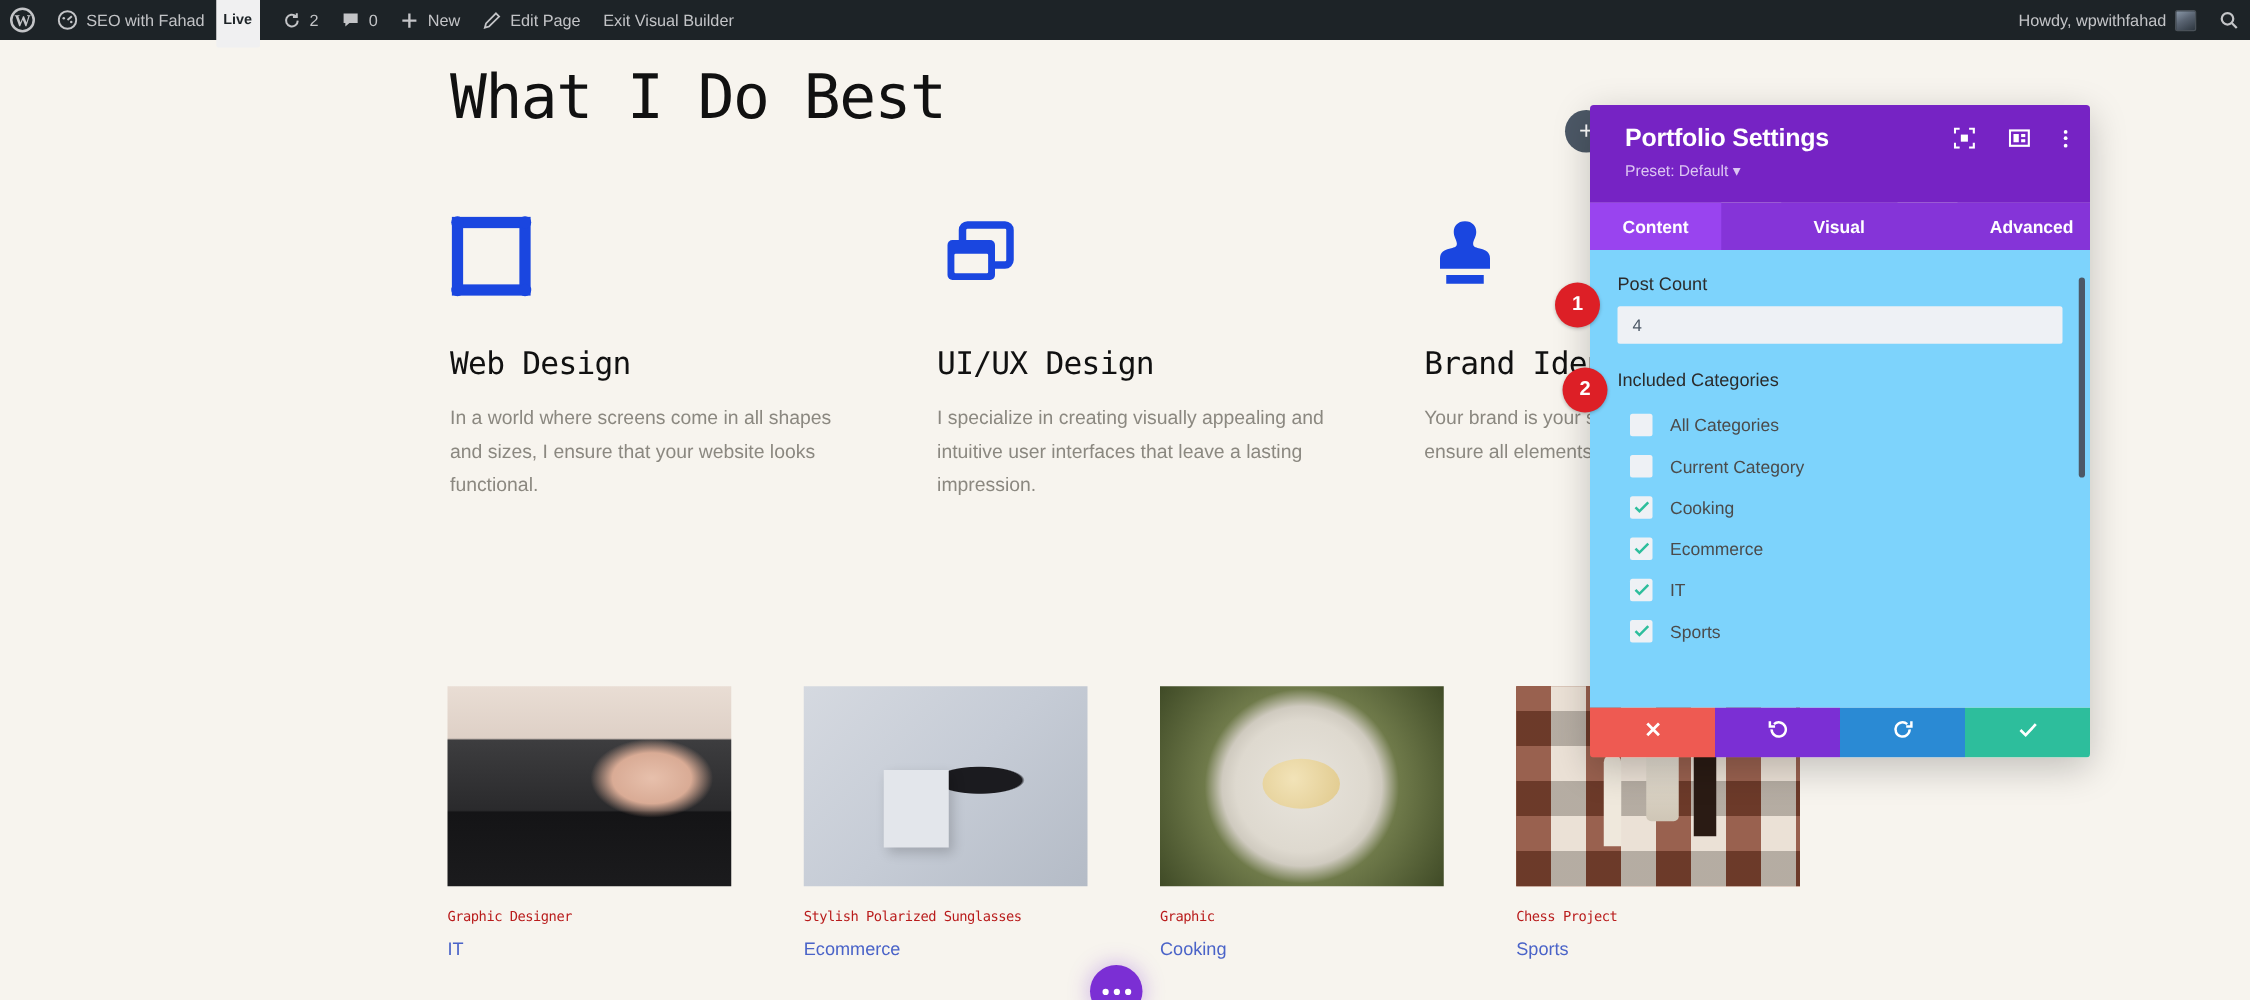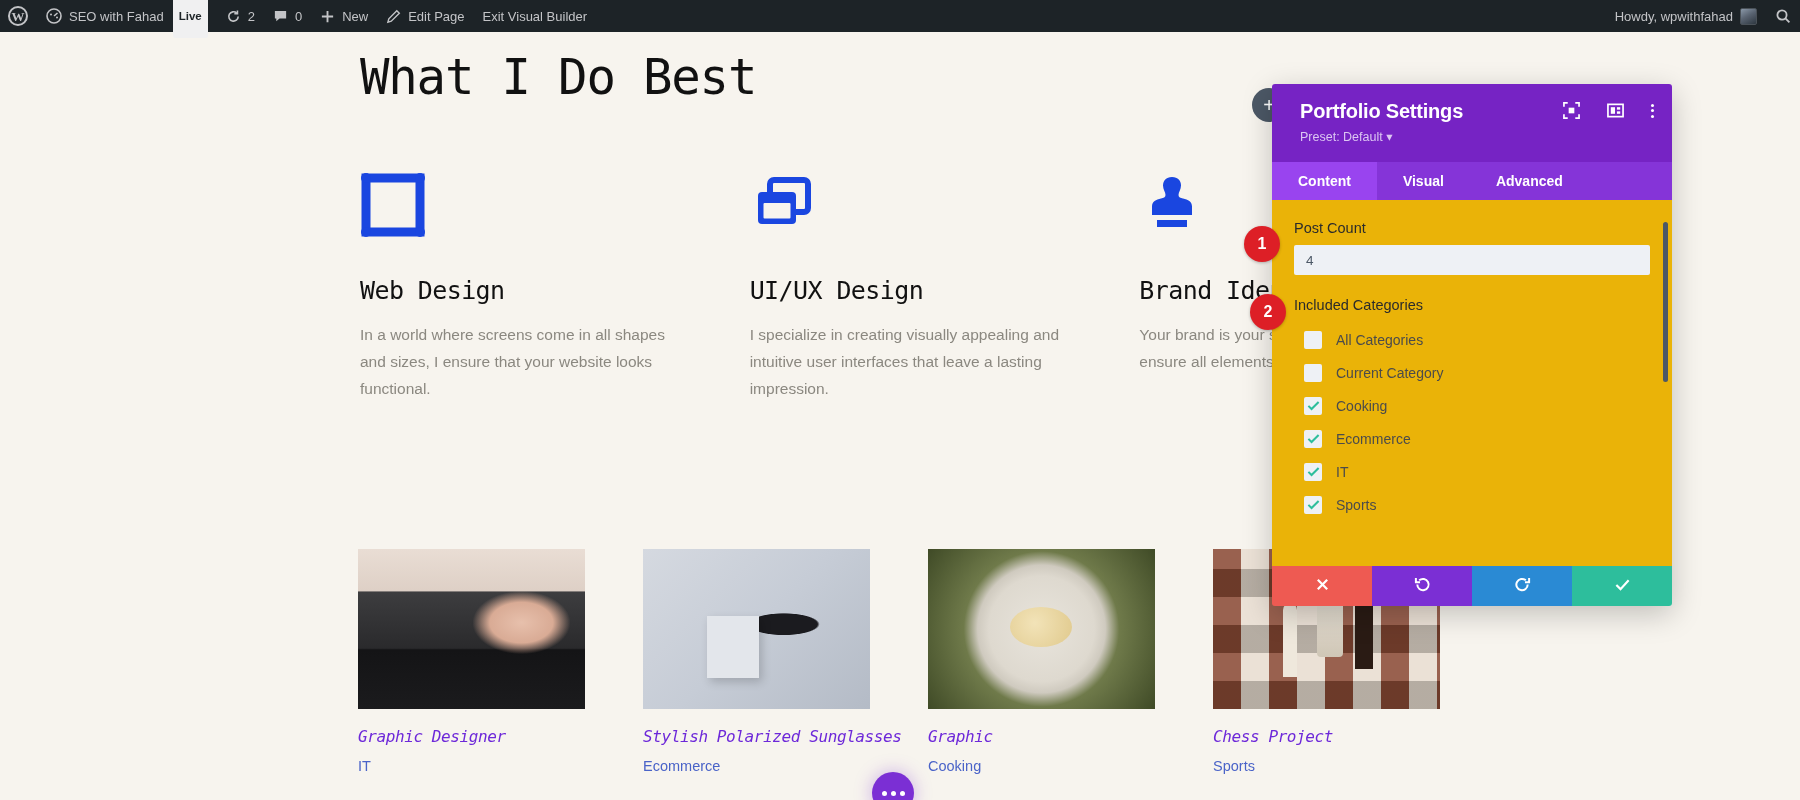--- a/index.html
+++ b/index.html
@@ -75,22 +75,22 @@
   .svc-desc {
     font-size: 15.5px; line-height: 27px; color: #8b8880; max-width: 330px;
   }
 
   
   .portfolio { position: absolute; left: 358px; top: 505px; width: 1120px; display: flex; gap: 58px; }
   .pf-item { width: 227px; }
   .pf-thumb { width: 227px; height: 160px; margin-bottom: 18px; position: relative; overflow: hidden; }
   .pf-title {
     font-family: "DejaVu Sans Mono", monospace;
-    font-size: 16px; color: #6d28d9; margin-bottom: 12px;
-    letter-spacing: -0.4px; white-space: nowrap; font-style: italic;
+    font-size: 11px; color: #b91c1c; margin-bottom: 12px;
+    letter-spacing: -0.4px; white-space: nowrap;
   }
   .pf-cat { font-size: 14.5px; color: #4a63c8; }
 
   
   .th-laptop {
     background:
       radial-gradient(ellipse 70px 45px at 72% 46%, #e7c0ac 0%, #d9ab95 45%, rgba(217,171,149,0) 70%),
       linear-gradient(180deg,#e9ddd4 0%, #ded0c6 26%, #3d3d3f 27%, #2a2a2c 62%, #141416 63%, #1b1b1d 100%);
   }
   .th-sunglasses {
@@ -168,31 +168,31 @@
   .panel-title { color:#fff; font-size: 20px; font-weight: bold; letter-spacing:-.2px; }
   .panel-preset { color:#dcc6f2; font-size: 12.5px; margin-top: 6px; }
   .panel-head-icons {
     position: absolute; right: 18px; top: 18px;
     display: flex; align-items: center; gap: 27px;
   }
   .ph-icon { color: #fff; display:flex; align-items:center; justify-content:center; cursor:pointer; }
   .dots-vert { display:flex; flex-direction:column; gap:2.5px; align-items:center; }
   .dots-vert i { width:3px; height:3px; background:#fff; display:block; border-radius:50%; }
 
-  .panel-tabs { display: flex; background: #8534d8; height: 38px; }
+  .panel-tabs { display: flex; background: #8534d8; height: 38px; gap: 48px; }
   .panel-tab {
     flex: 0 0 auto; padding: 0 26px;
     display: flex; align-items: center; justify-content: center;
     color: #fff; font-size: 14px; font-weight: bold;
     background: #8534d8;
   }
   .panel-tab.active { background: #9944ef; }
 
   .panel-body {
-    background: #eab308; flex: 1;
+    background: #7dd3fc; flex: 1;
     padding: 20px 22px 12px 22px;
     position: relative; overflow: hidden;
   }
   .field-label { font-size: 14.5px; color: #2b2b2b; margin-bottom: 9px; }
   .text-input {
     height: 30px; background: #eef1f5; border: none;
     width: 100%; border-radius: 2px;
     font-size: 13.5px; color: #4c5866; padding: 0 12px;
     display: flex; align-items: center;
   }

